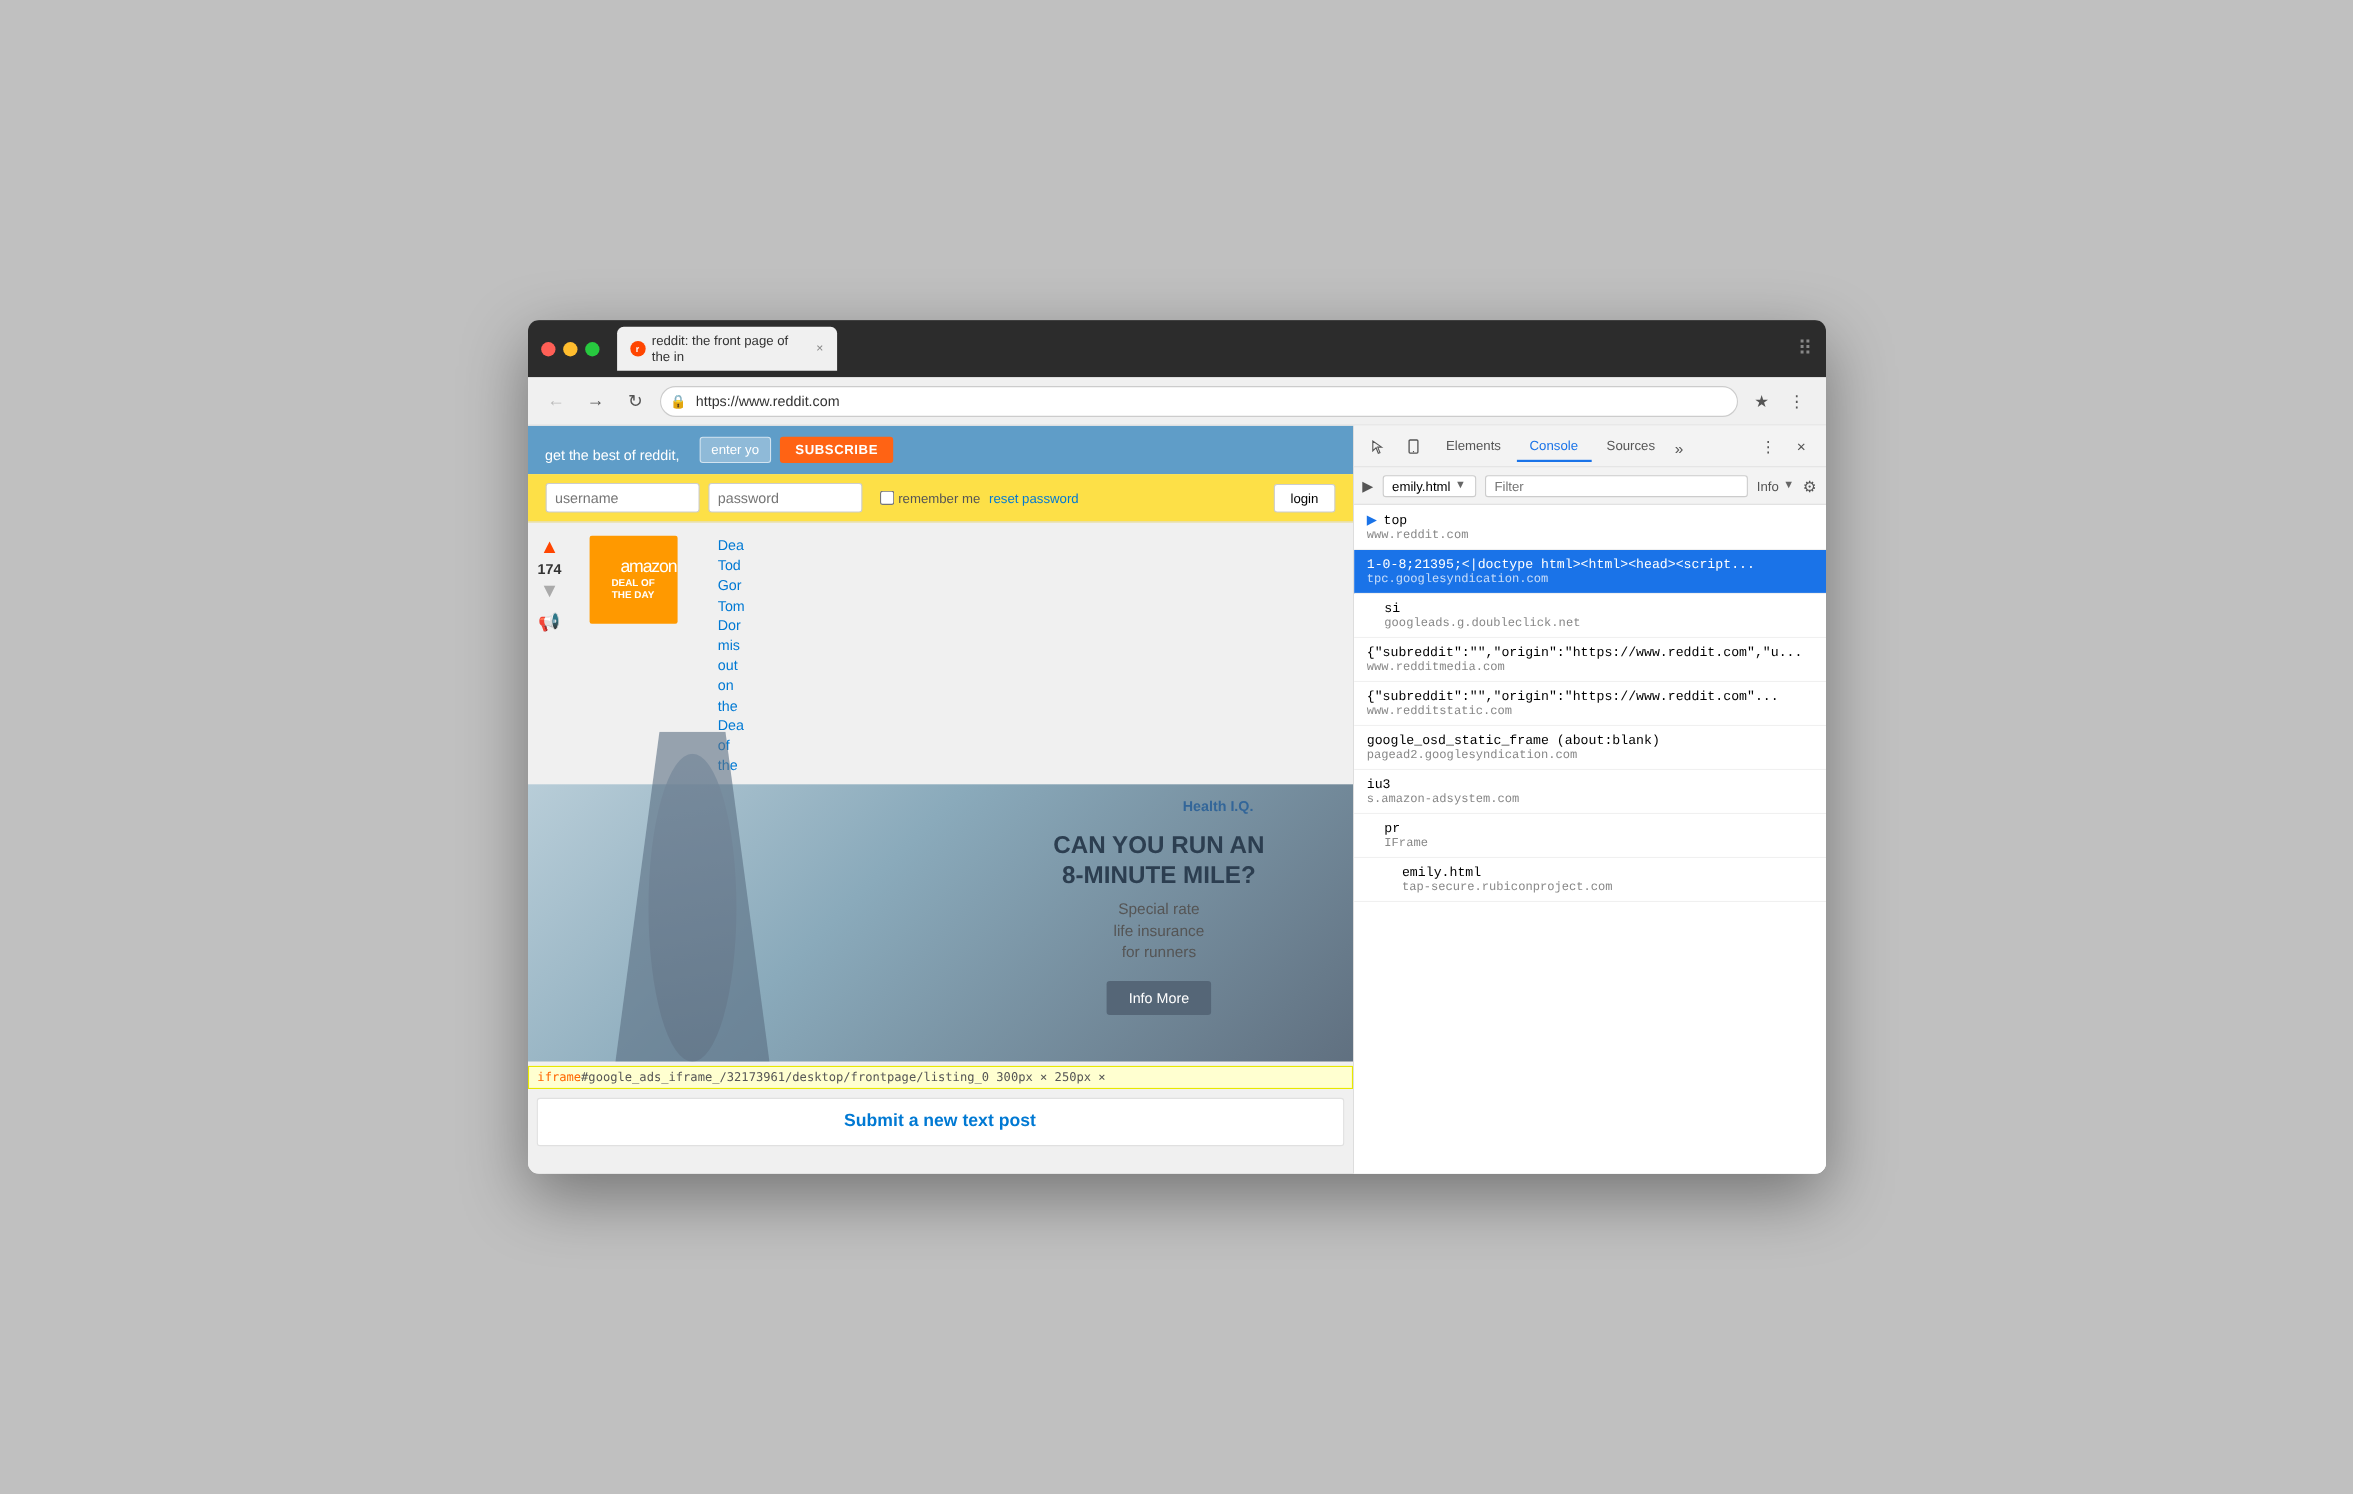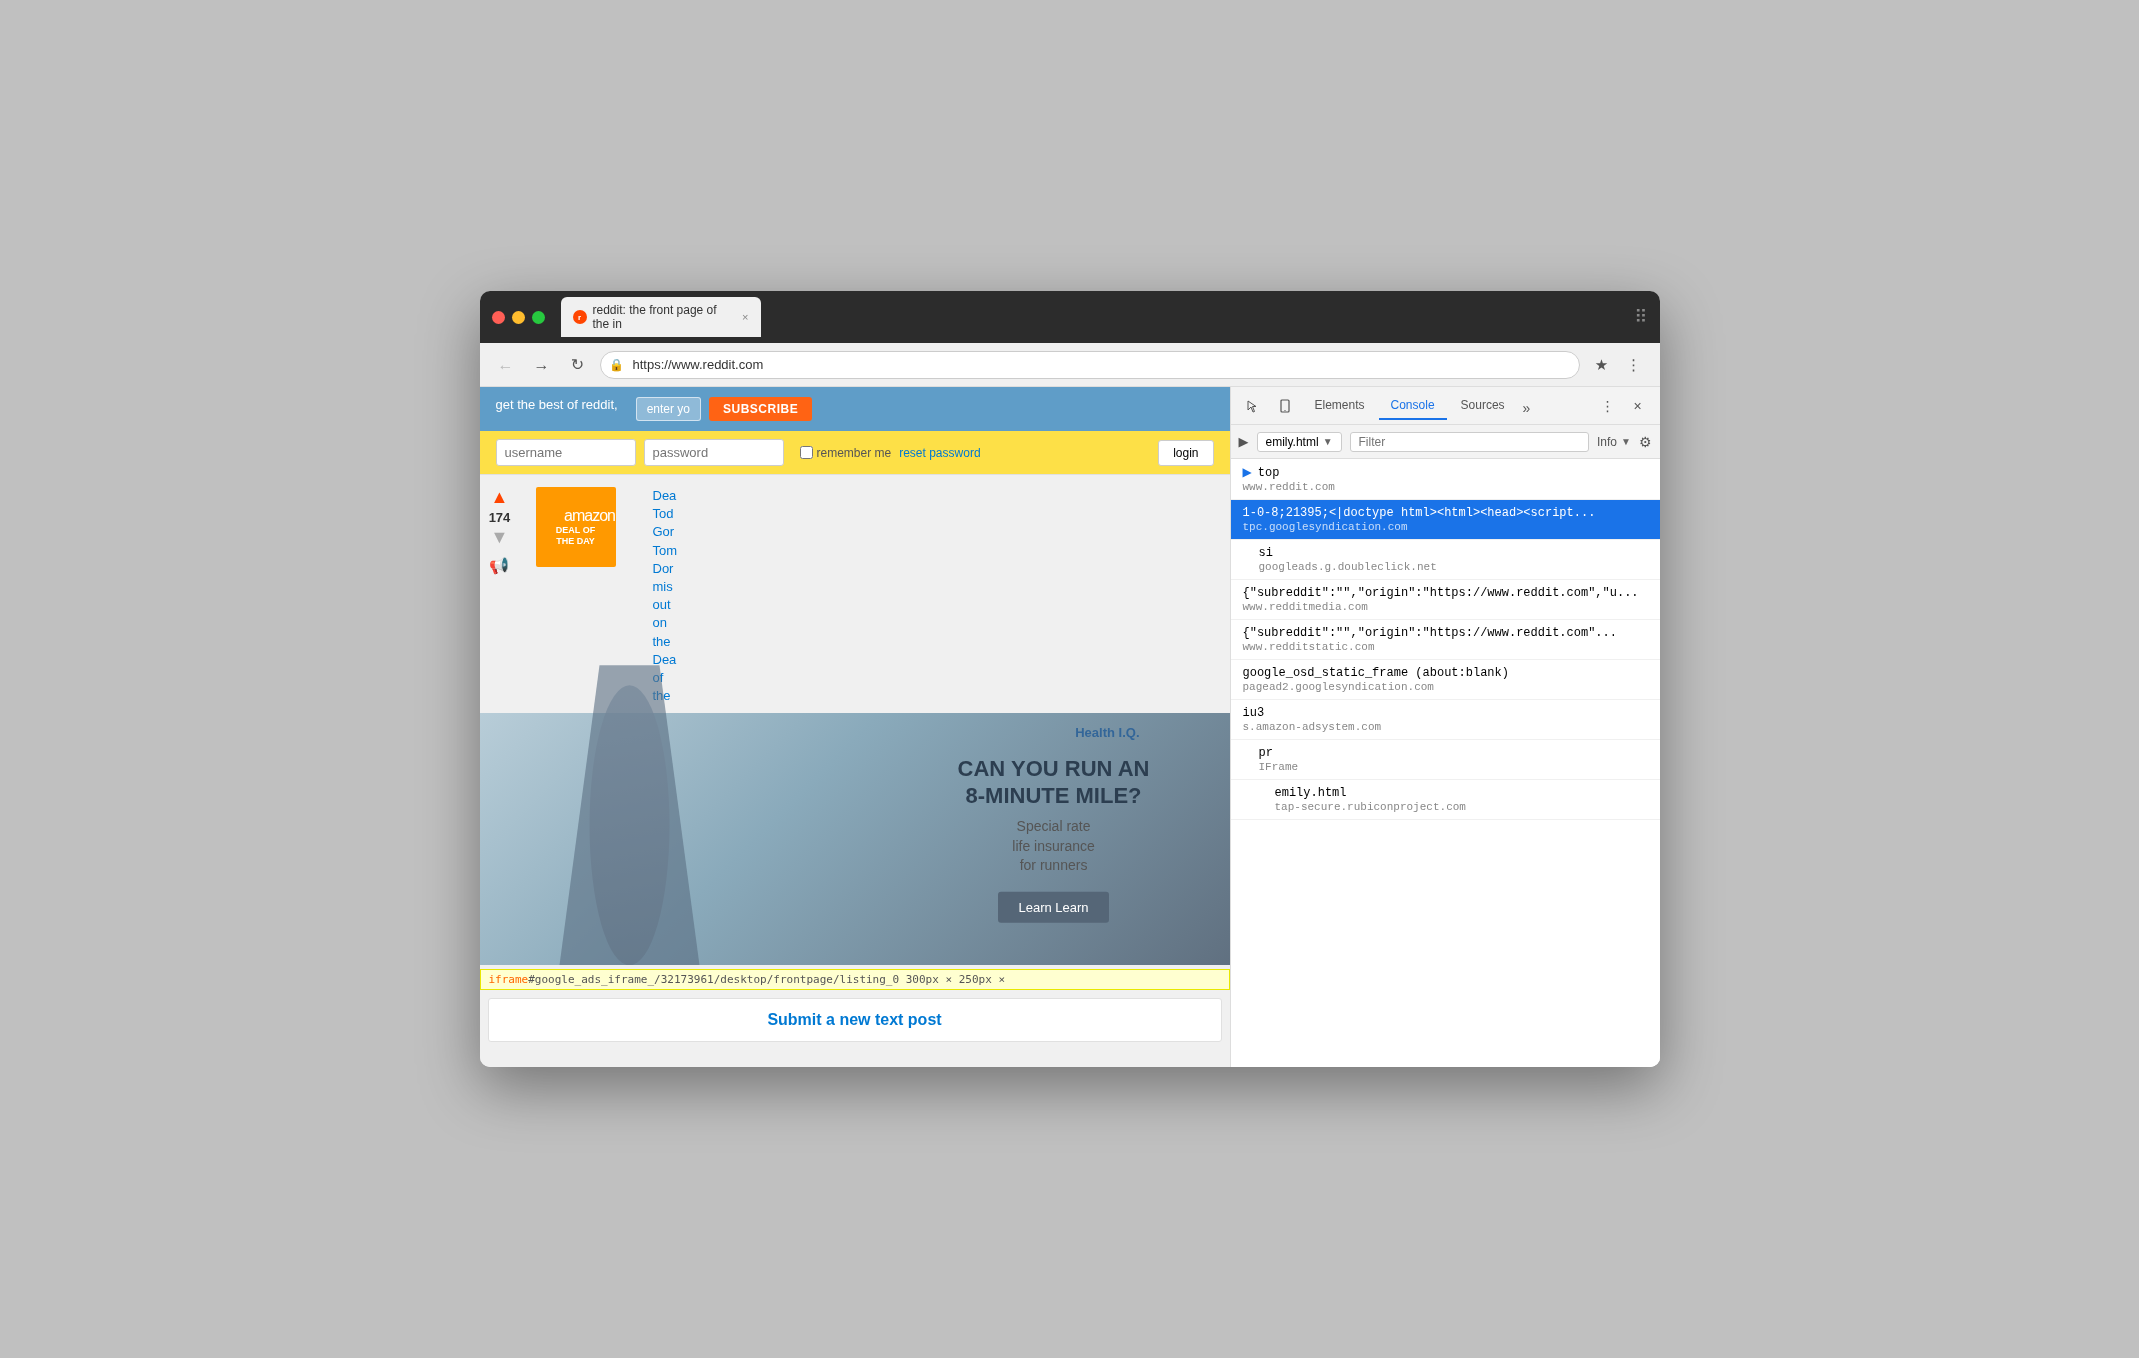--- a/index.html
+++ b/index.html
@@ -171,21 +171,21 @@
       background: #f0f0f0;
       overflow: hidden;
       position: relative;
     }
 
     
     .reddit-banner {
       background: #5f9dc8;
       padding: 10px 16px;
       display: flex;
-      align-items: flex-start;
+      align-items: flex-end;
       gap: 10px;
       color: white;
     }
     .banner-text {
       font-size: 13px;
       color: white;
     }
     .banner-actions {
       display: flex;
       gap: 8px;
@@ -659,21 +659,21 @@
           <div style="position:absolute; top:12px; right:90px; font-size:13px; font-weight:bold; color:#336699;">
             <span>Health I.Q.</span>
           </div>
 
           <div class="ad-text-overlay">
             <div class="ad-headline" style="white-space:pre-line;">CAN YOU RUN AN
 8-MINUTE MILE?</div>
             <div class="ad-subtext" style="white-space:pre-line;">Special rate
 life insurance
 for runners</div>
-            <button class="ad-cta">Learn Learn</button>
+            <button class="ad-cta">Info More</button>
           </div>
         </div>
       </div>
 
       <div class="iframe-debug-bar">
         <span style="color:#ff6600;">iframe</span><span>#google_ads_iframe_/32173961/desktop/frontpage/listing_0</span> <span>300px × 250px</span> ×
       </div>
 
       <div class="submit-text-post">
         <span class="submit-text-post-label">Submit a new text post</span>

